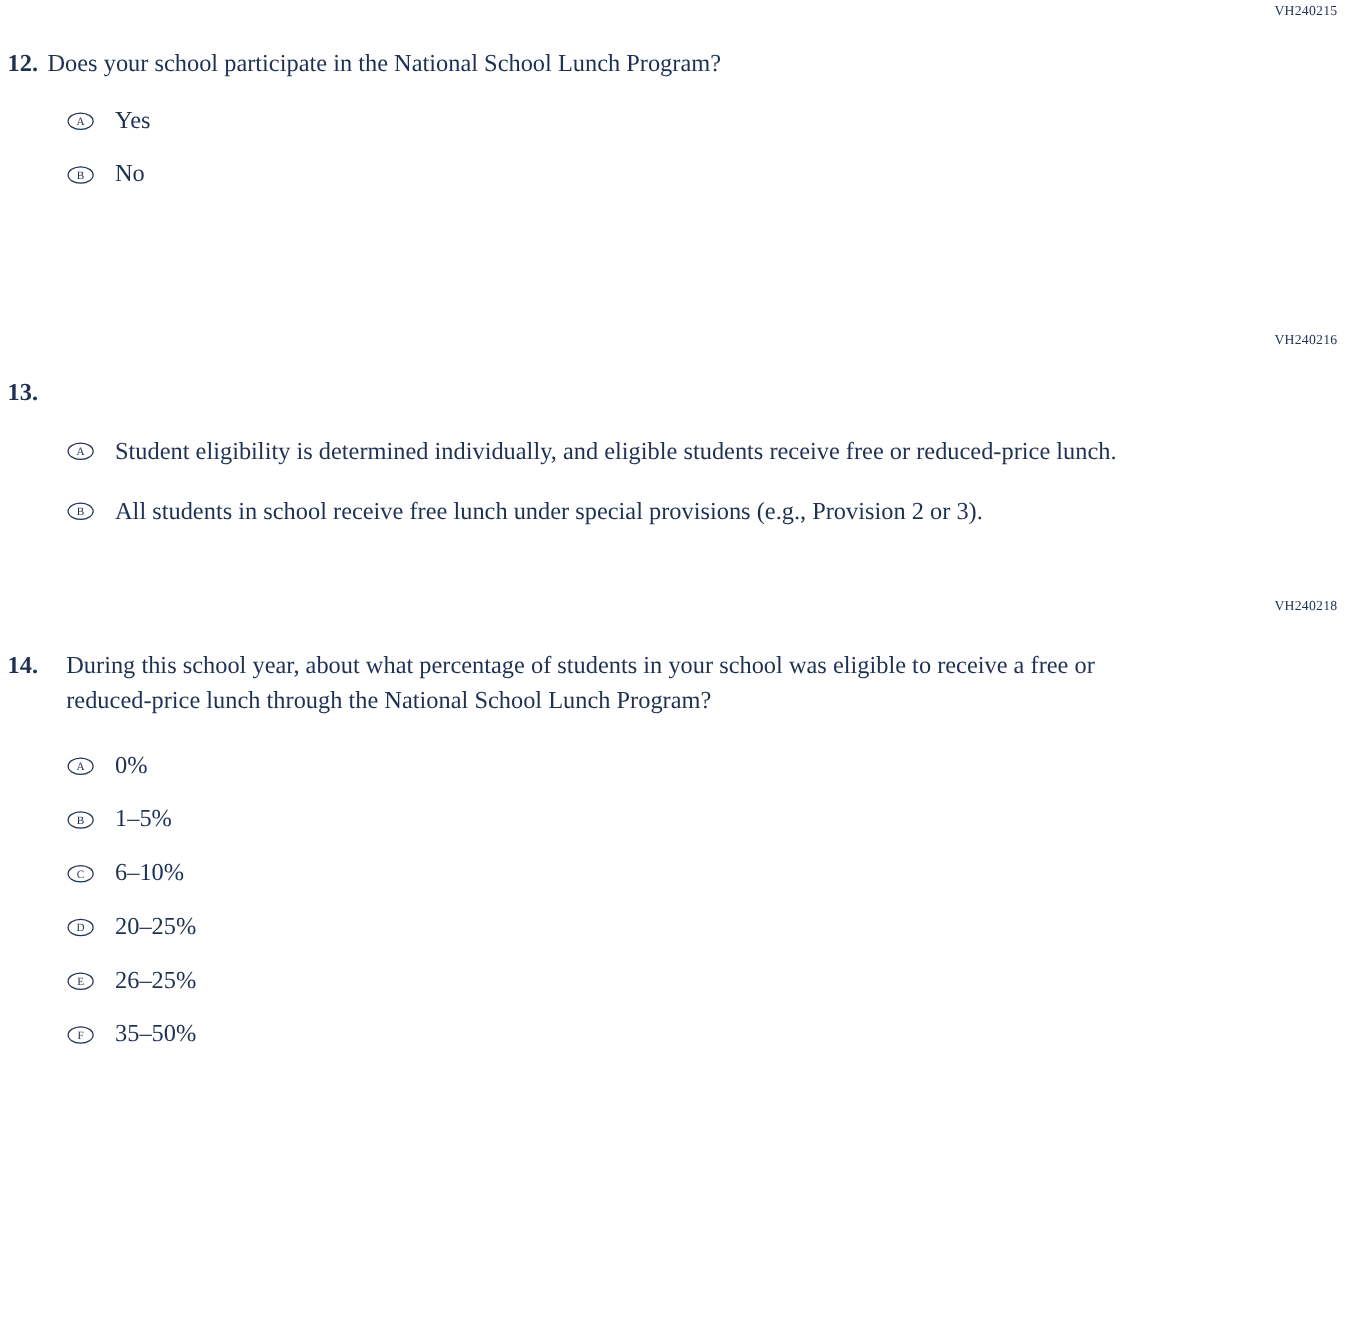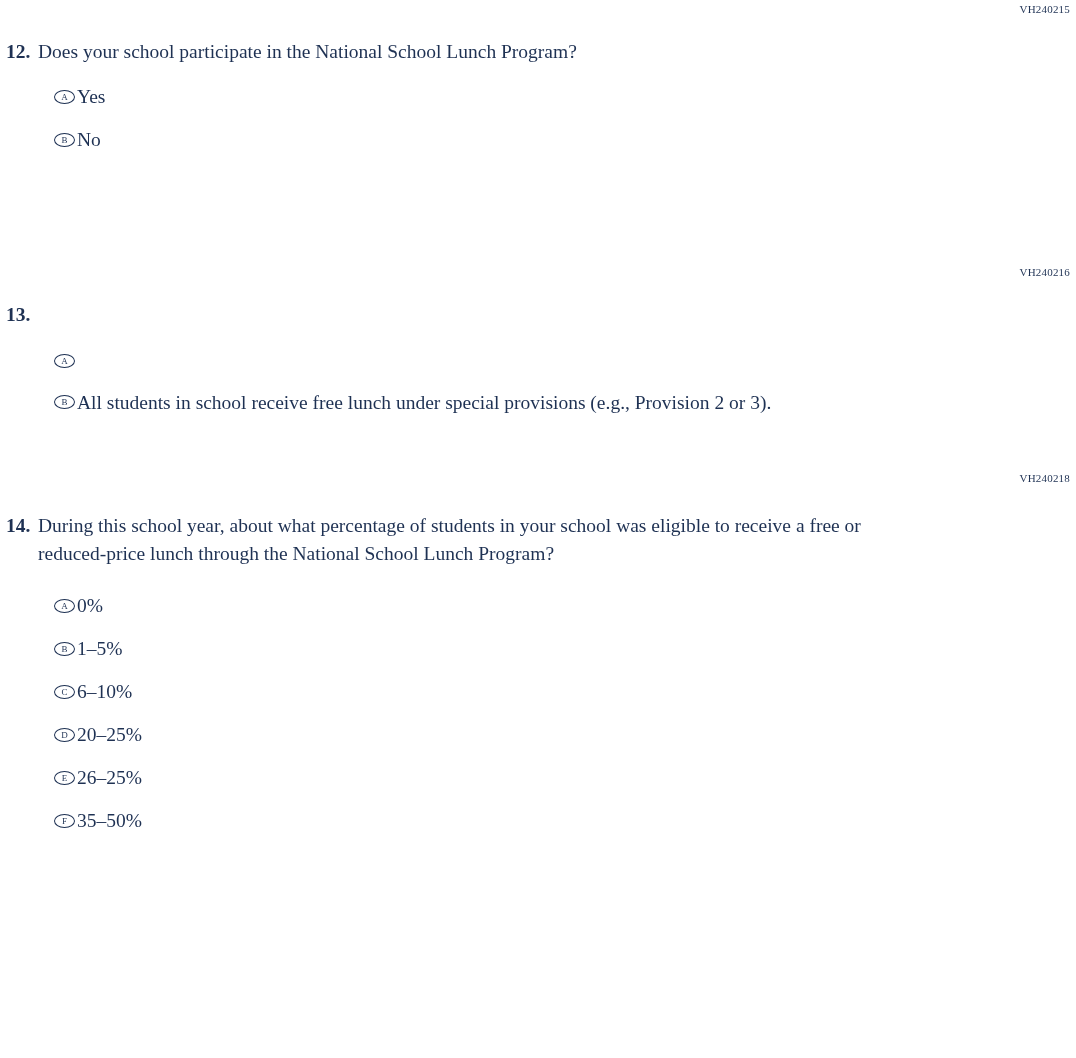--- a/index.html
+++ b/index.html
@@ -35,21 +35,21 @@
     font-size: 19.5px;
     line-height: 27px;
   }
   .q14 .question-line { margin-top: 27px; line-height: 28px; }
   .question-number {
     font-weight: bold;
     width: 32px;
     flex: 0 0 32px;
   }
   .question-text { display: block; }
-  .wrap-865 { max-width: 865px; }
+  .wrap-865 { max-width: 865px; margin-left: 15px; }
   .options {
     margin-top: 21px;
     margin-left: 48px;
   }
   .q13 .options { margin-top: 20px; }
   .q14 .options { margin-top: 27px; }
   .option-row {
     display: flex;
     align-items: flex-start;
     margin-bottom: 21px;
@@ -68,21 +68,21 @@
     margin-top: 4px;
     border: 1.4px solid var(--ink);
     border-radius: 50%;
     font-size: 9px;
     line-height: 1;
     font-family: "Liberation Serif", "DejaVu Serif", serif;
     color: var(--ink);
   }
   .q13 .option-bubble { margin-top: 6px; }
   .option-label {
-    margin-left: 2px;
+    margin-left: 17px;
     display: block;
   }
   .wrap-850 { max-width: 850px; }
 </style>
 </head>
 <body>
 
 <div class="page">
 
   <section class="question-block q12">
@@ -104,20 +104,21 @@
   </section>
 
   <section class="question-block q13">
     <div class="question-code">VH240216</div>
     <div class="question-line">
       <span class="question-number">13.</span>
     </div>
     <div class="options">
       <div class="option-row">
         <span class="option-bubble">A</span>
+        <span class="option-label wrap-850">Student eligibility is determined individually, and eligible students receive free or reduced-price lunch.</span>
       </div>
       <div class="option-row">
         <span class="option-bubble">B</span>
         <span class="option-label">All students in school receive free lunch under special provisions (e.g., Provision 2 or 3).</span>
       </div>
     </div>
   </section>
 
   <section class="question-block q14">
     <div class="question-code">VH240218</div>

